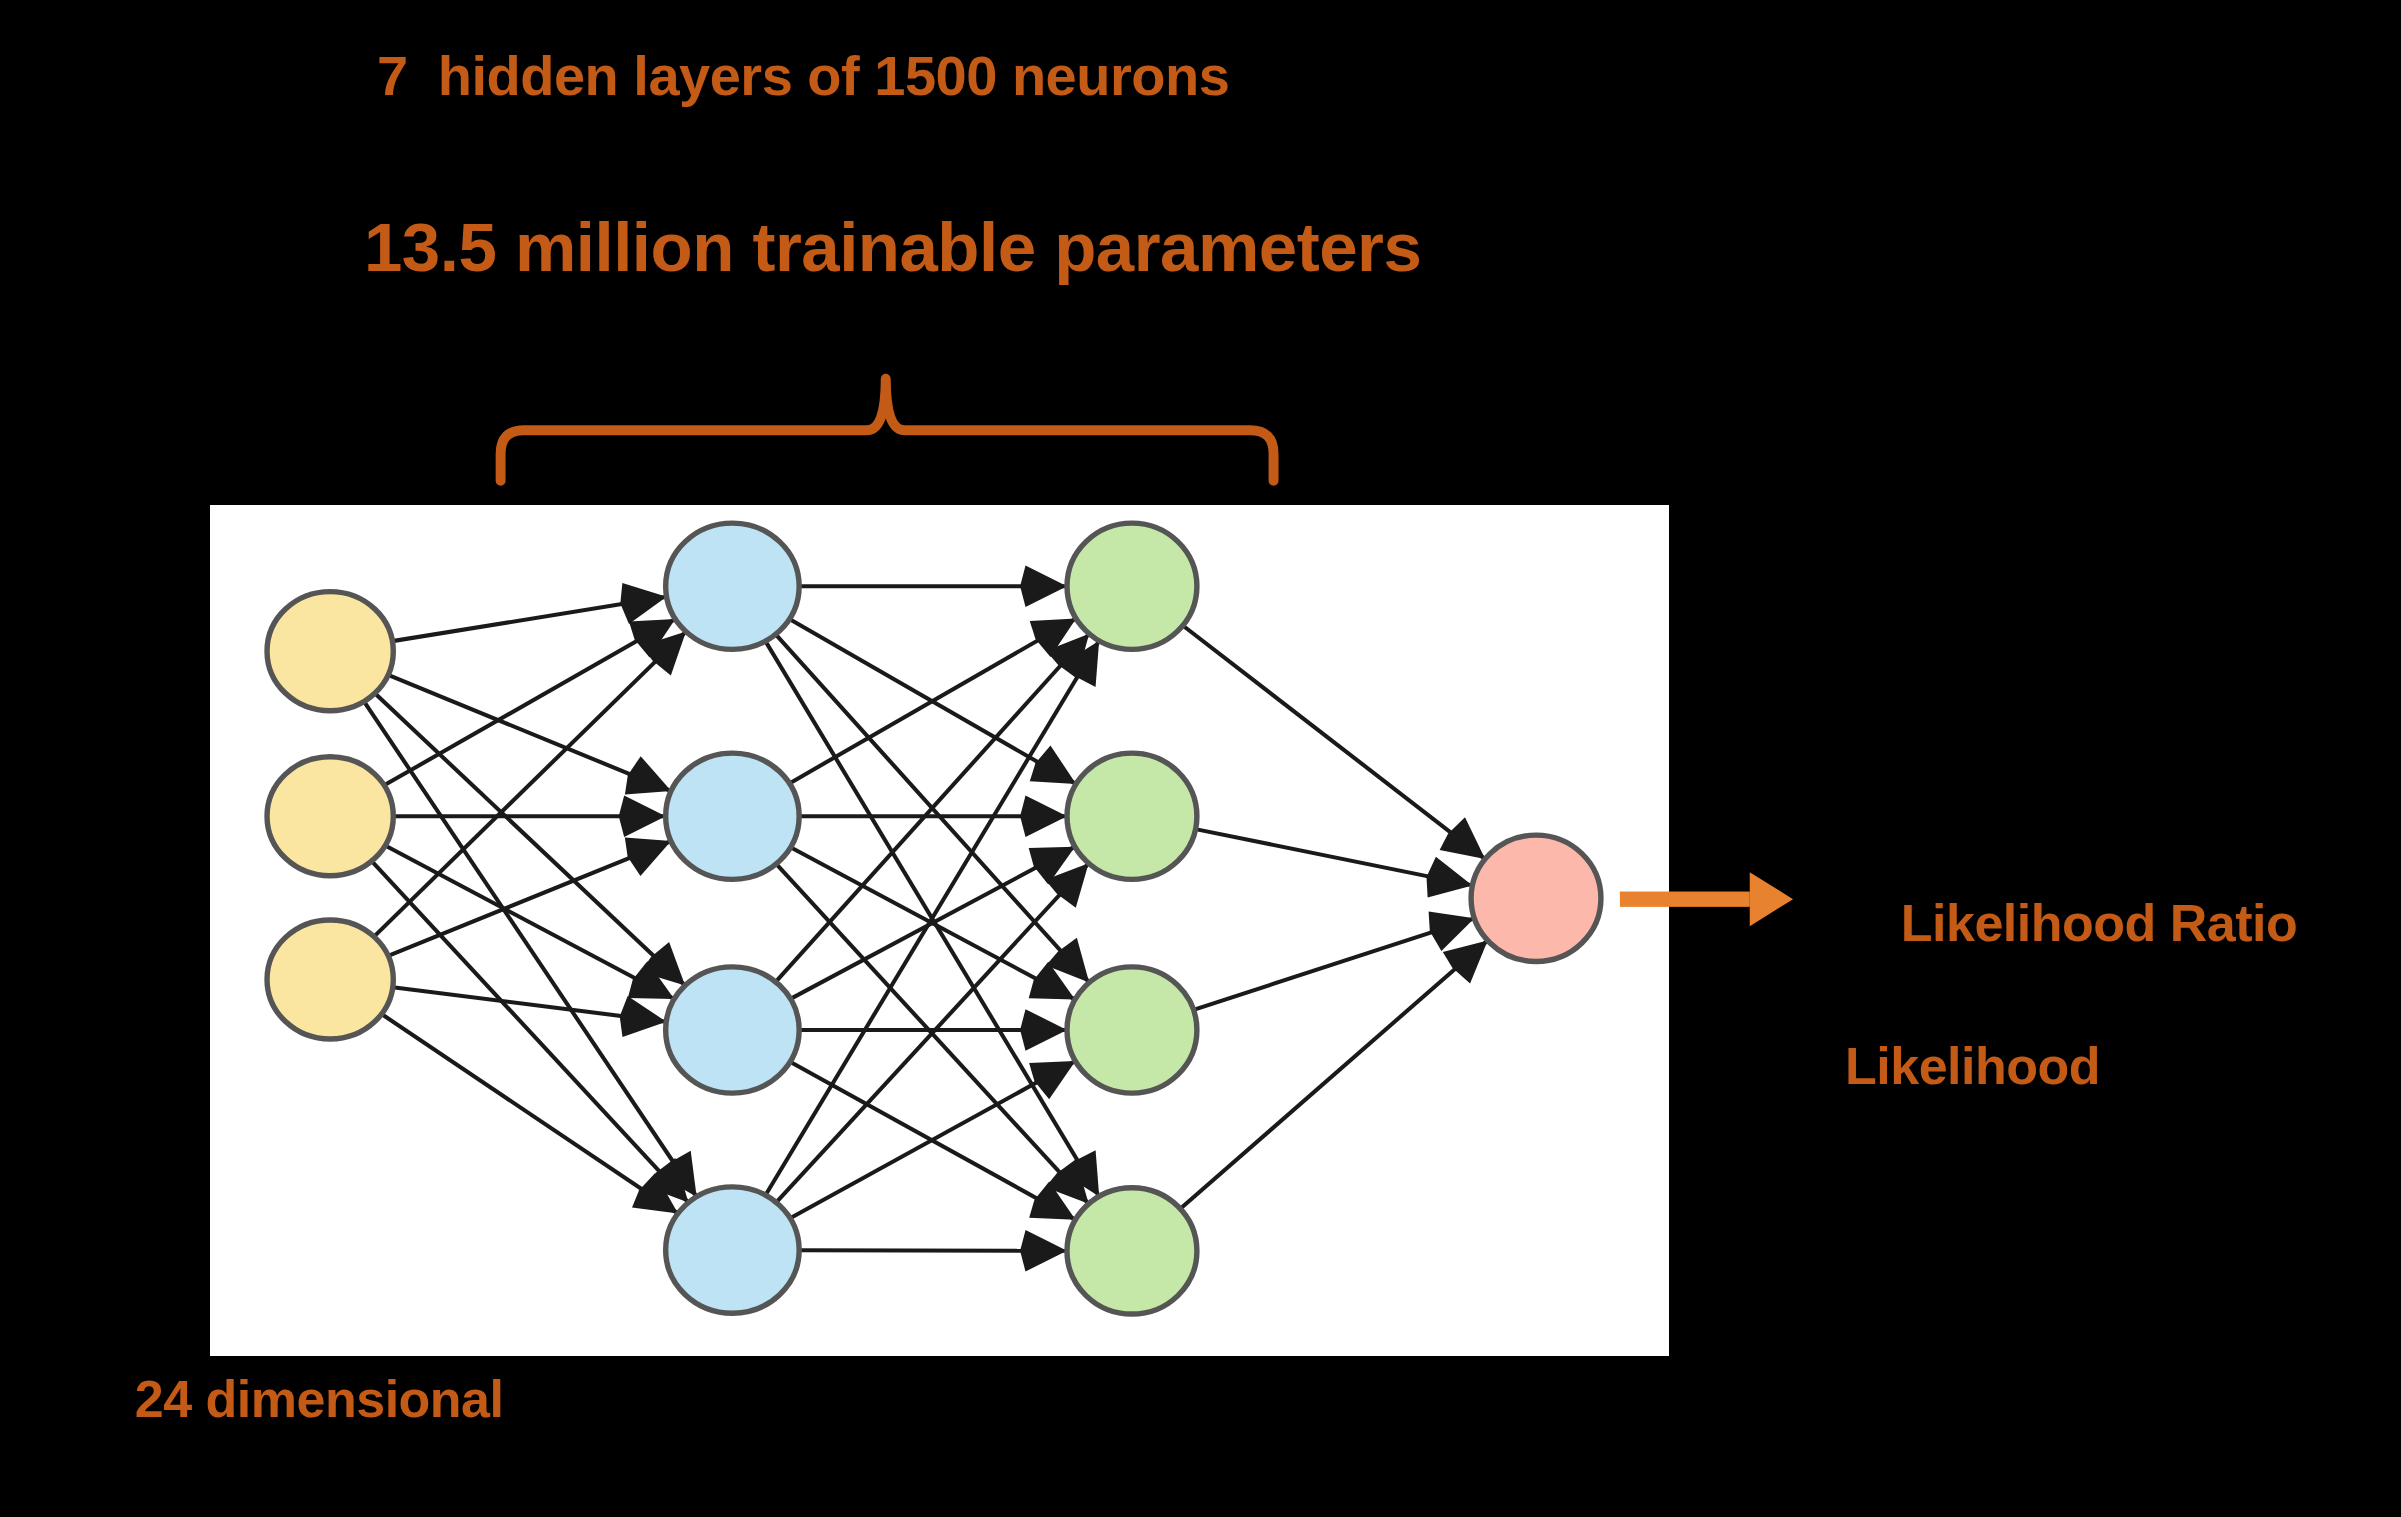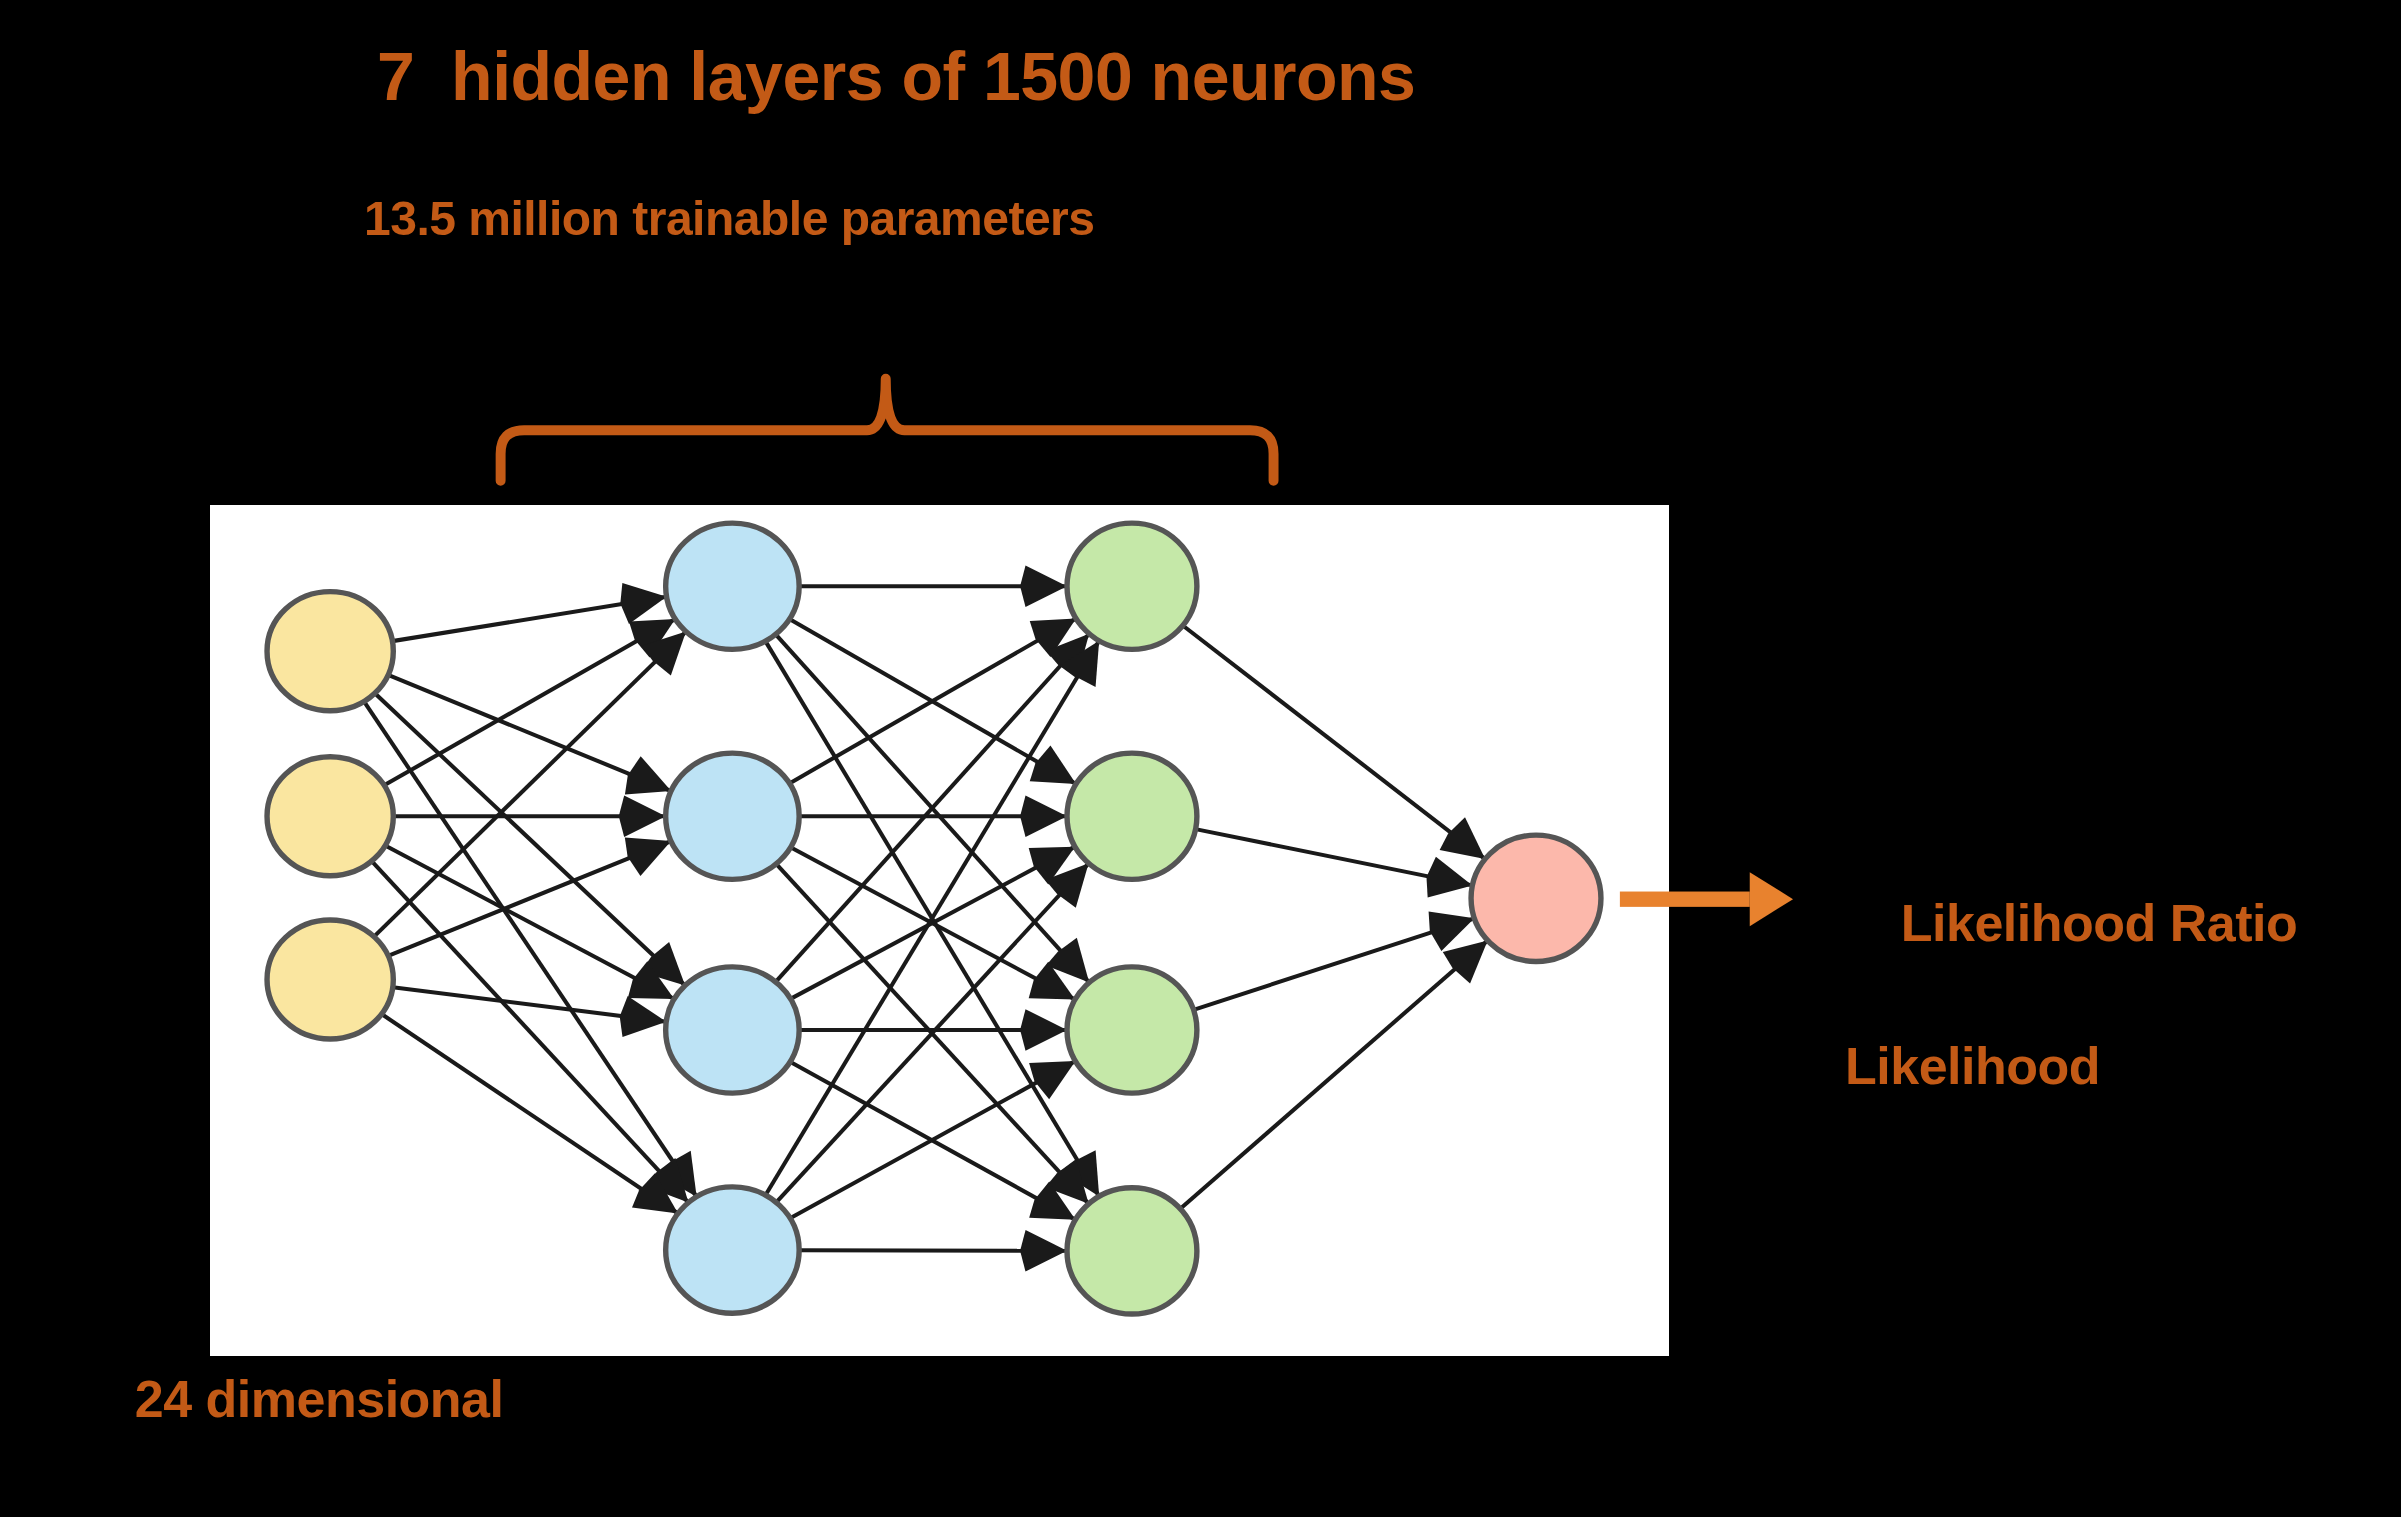--- a/index.html
+++ b/index.html
@@ -21,28 +21,28 @@
     color: #C35A16;
     font-weight: bold;
     font-family: "Liberation Sans", sans-serif;
     white-space: pre;
     line-height: 1.28;
     letter-spacing: -0.5px;
   }
 
   #title-hidden-layers {
     left: 377px;
-    top: 33px;
-    font-size: 68px;
+    top: 40px;
+    font-size: 56px;
     text-align: center;
   }
   #title-params {
     left: 364px;
-    top: 188px;
-    font-size: 48px;
+    top: 204px;
+    font-size: 69px;
   }
   #label-output {
     left: 1845px;
     top: 816px;
     font-size: 52px;
     line-height: 1.38;
   }
   #label-input {
     left: 79px;
     top: 1292px;

